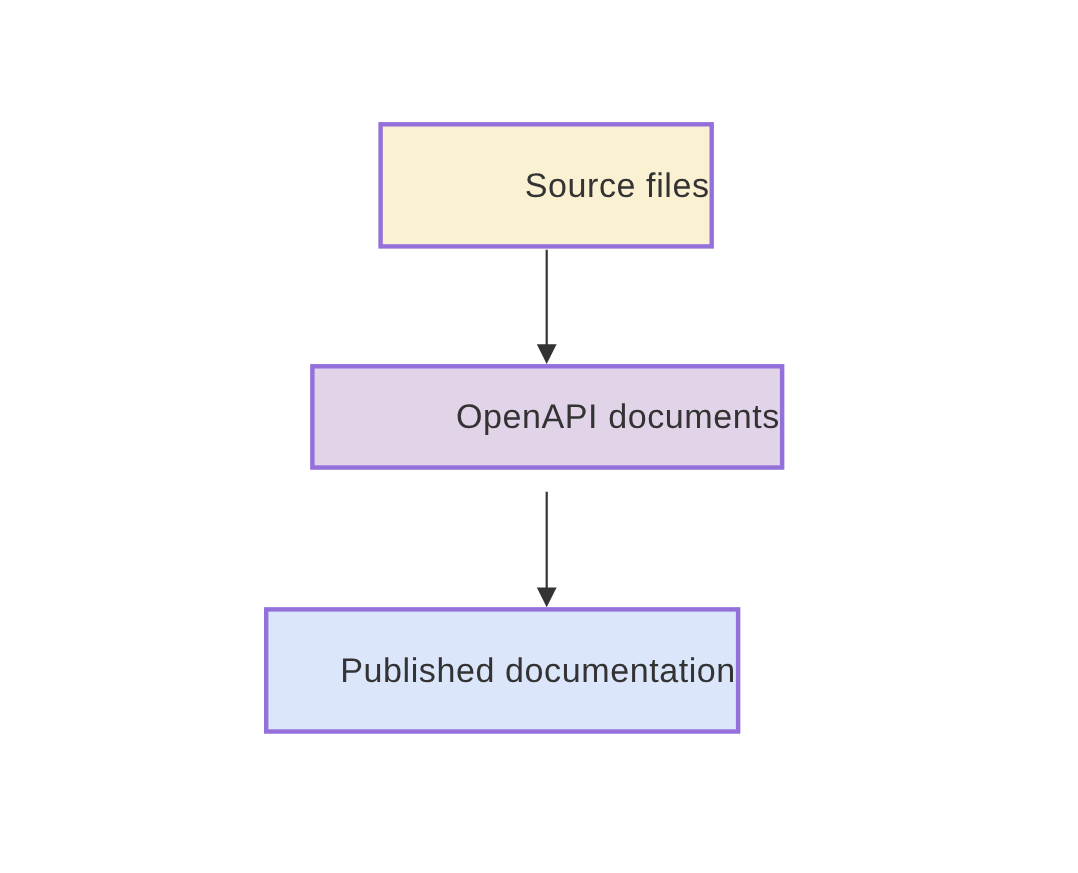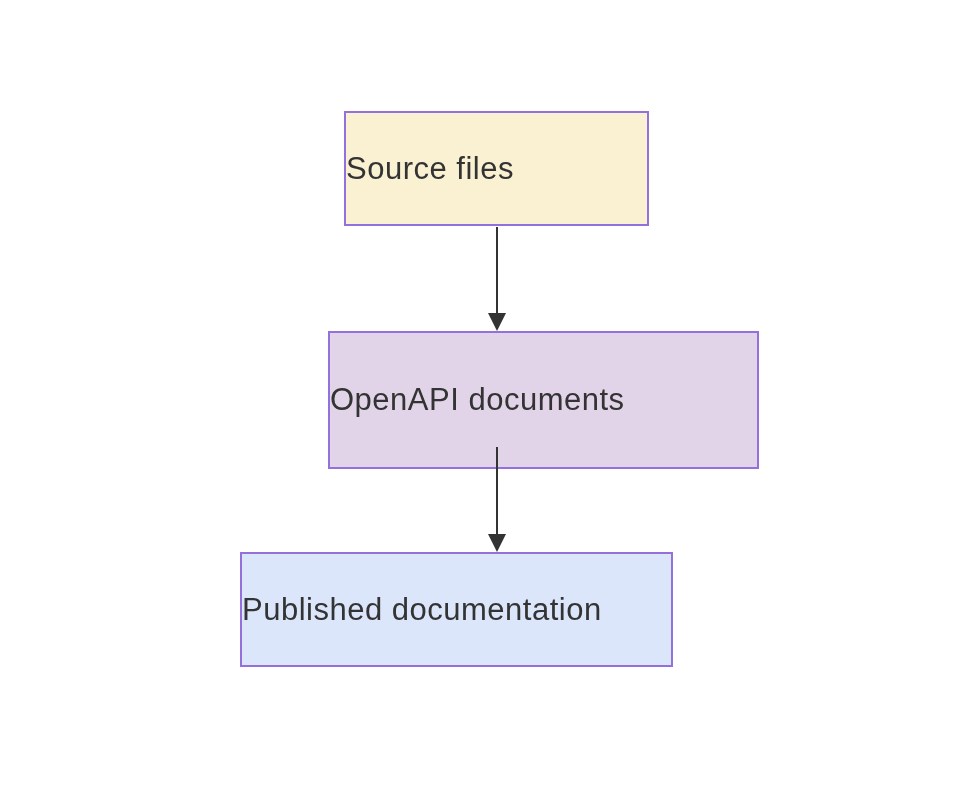--- a/index.html
+++ b/index.html
@@ -11,32 +11,32 @@
   .canvas {
     position: relative;
     width: 980px;
     height: 794px;
     background: #ffffff;
     overflow: hidden;
   }
   .node {
     position: absolute;
     box-sizing: border-box;
-    border: 2px solid #0c4a6e;
+    border: 4px solid #0c4a6e;
     display: flex;
     align-items: center;
-    justify-content: flex-start;
+    justify-content: flex-end;
     text-align: center;
     font-size: 31px;
     font-weight: 400;
     letter-spacing: 0.5px;
     color: #333333;
   }
   .node-1 { left: 344px; top: 111px; width: 305px; height: 115px; }
-  .node-2 { left: 282px; top: 331px; width: 431px; height: 138px; margin-left: 46px; }
+  .node-2 { left: 282px; top: 331px; width: 431px; height: 96px; }
   .node-3 { left: 240px; top: 552px; width: 433px; height: 115px; }
 
   .edge-line {
     position: absolute;
     width: 2px;
     left: 496px;
   }
   .edge-line-1 { top: 227px; height: 87px; }
   .edge-line-2 { top: 447px; height: 88px; }
 

